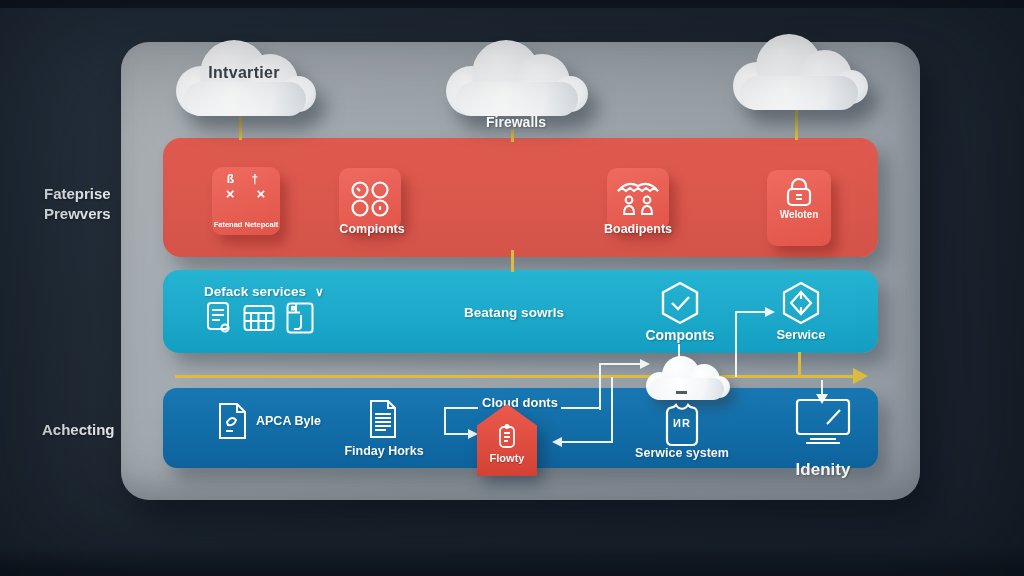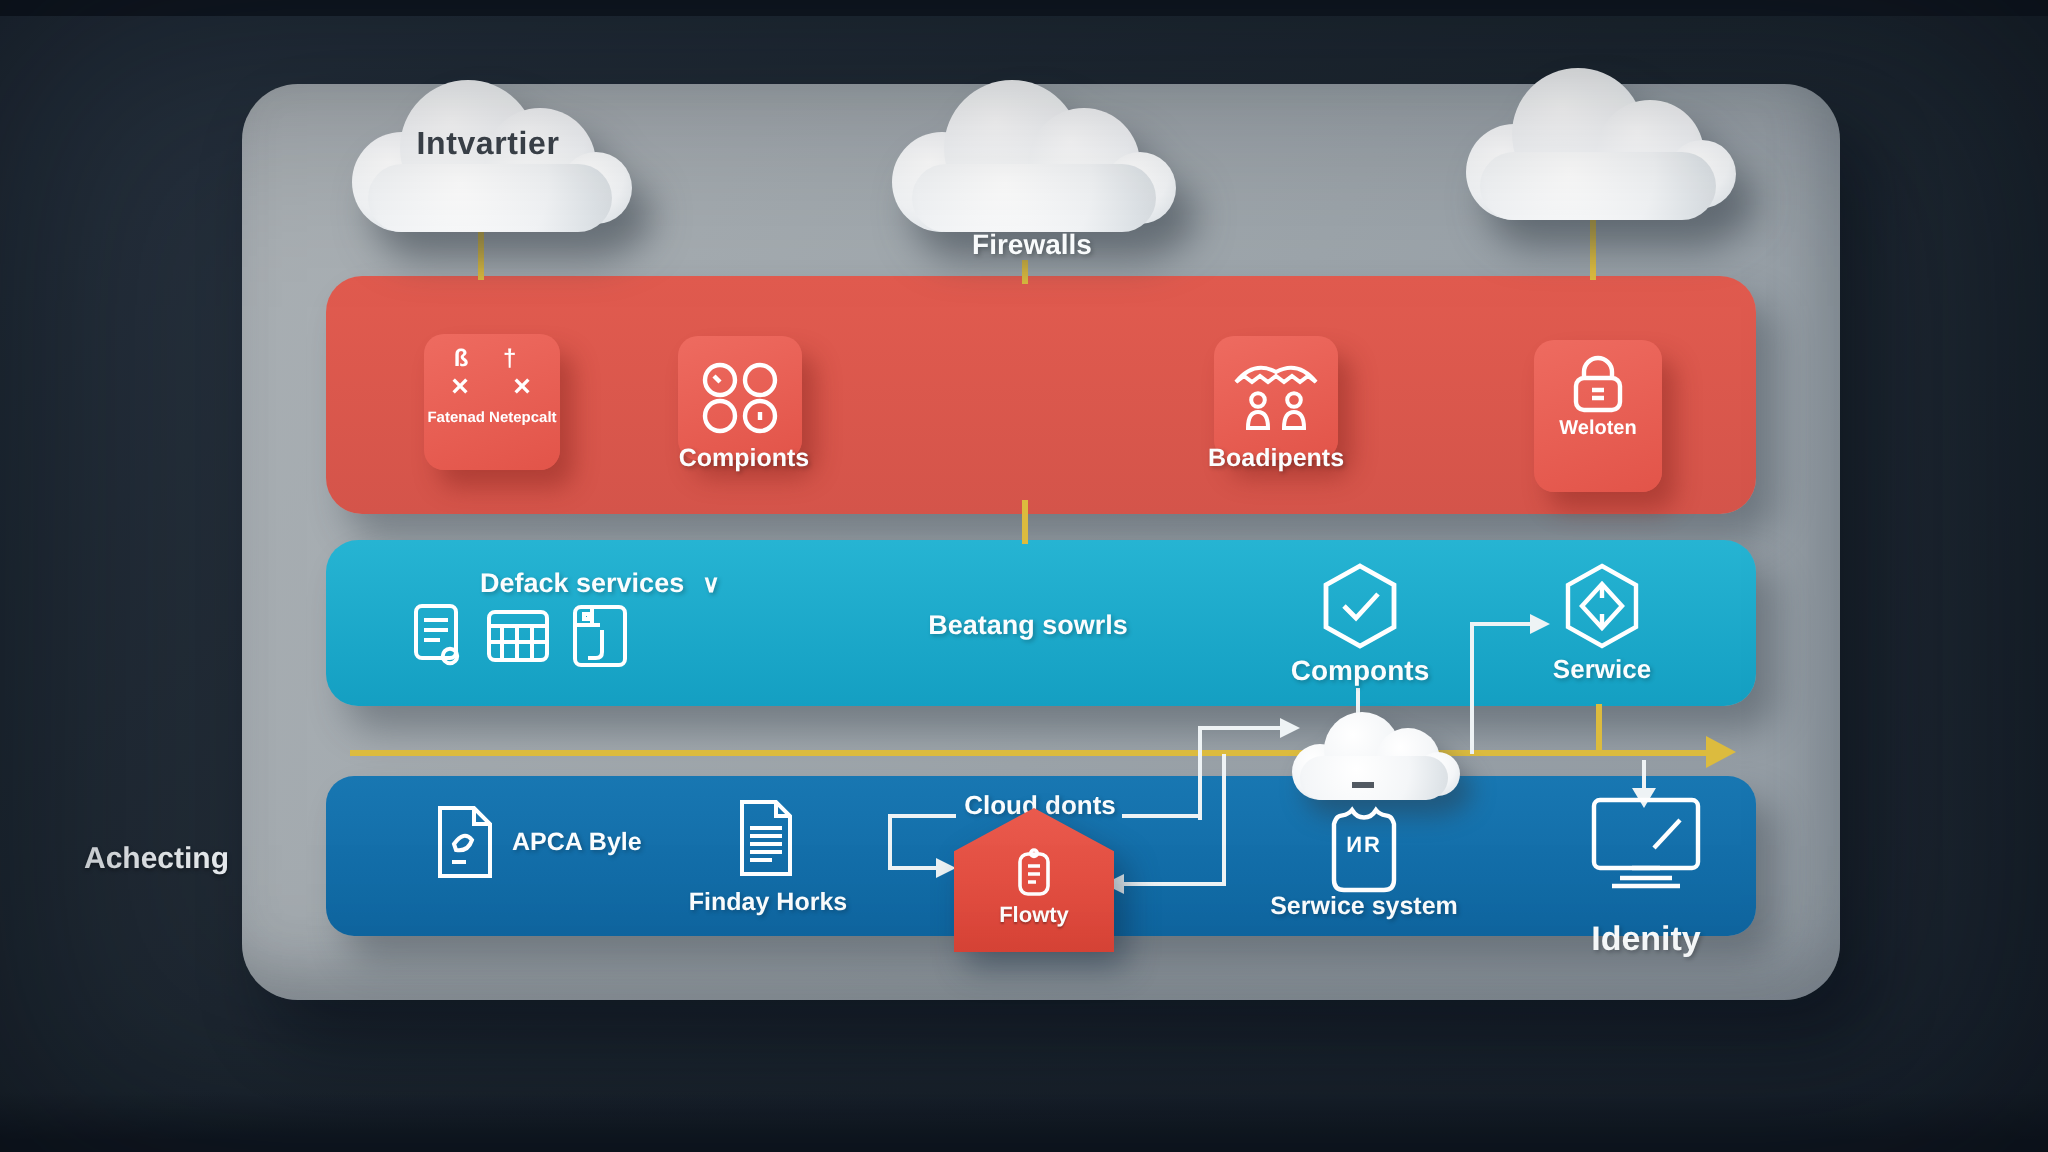--- a/index.html
+++ b/index.html
@@ -24,64 +24,65 @@
   .band.blue{top:388px;height:80px;border-radius:14px;
     background:linear-gradient(180deg,#1877b2 0%,#0f66a1 100%);
     box-shadow:10px 12px 18px rgba(45,55,65,.38);}
   .rail{position:absolute;color:#e9edf0;font-weight:bold;font-size:15px;line-height:1.35;
     text-shadow:0 1px 2px rgba(0,0,0,.4);}
   .tile{position:absolute;border-radius:10px;
     background:linear-gradient(160deg,#ee6b60 0%,#e25449 100%);
     box-shadow:7px 9px 12px rgba(130,35,28,.45);color:#fff;text-align:center;}
   .tile .grow1{font-size:12px;letter-spacing:7px;margin-top:5px;font-weight:bold;}
   .tile .grow2{font-size:15px;letter-spacing:9px;font-weight:bold;line-height:1;margin-left:8px;}
-  .tile .tcap{font-size:7.5px;font-weight:bold;line-height:1.2;margin-top:3px;}
+  .tile .tcap{font-size:7.5px;font-weight:bold;line-height:1.2;margin-top:19px;}
   .tile .tcap2{font-size:9px;font-weight:bold;line-height:1.25;margin-top:2px;}
   .tile .tcap3{font-size:10px;font-weight:bold;margin-top:1px;}
   .bandlabel{position:absolute;color:#fbfdfe;font-weight:bold;text-align:center;
     text-shadow:1px 1px 2px rgba(0,0,0,.25);}
   .ln{position:absolute;}
   .yl{background:#dcbb3e;}
   .wl{background:#eef3f5;}
   .arr{position:absolute;width:0;height:0;}
   .ar-r-y{border-top:8px solid transparent;border-bottom:8px solid transparent;border-left:15px solid #dcbb3e;}
   .ar-r-w{border-top:5px solid transparent;border-bottom:5px solid transparent;border-left:10px solid #eef3f5;}
   .ar-l-w{border-top:5px solid transparent;border-bottom:5px solid transparent;border-right:10px solid #eef3f5;}
   .ar-d-w{border-left:6px solid transparent;border-right:6px solid transparent;border-top:10px solid #eef3f5;}
   .cloud{position:absolute;filter:drop-shadow(10px 14px 9px rgba(45,55,66,.5));}
   .cloud.small{filter:drop-shadow(6px 8px 6px rgba(45,55,66,.45));}
   .puff{position:absolute;border-radius:50%;
     background:radial-gradient(circle at 38% 30%,#ffffff 0%,#f4f6f8 55%,#e1e6ea 85%,#d9dee2 100%);}
   .cloudlabel{position:absolute;color:#3d444b;font-weight:bold;font-size:16px;text-align:center;
     letter-spacing:.3px;}
-  .pentagon{position:absolute;left:477px;top:404px;width:80px;height:72px;
+  .pentagon{position:absolute;left:477px;top:404px;width:60px;height:72px;
     filter:drop-shadow(6px 8px 8px rgba(12,35,58,.4));}
   .pentagon .shape{width:100%;height:100%;
     clip-path:polygon(50% 0%,100% 30%,100% 100%,0% 100%,0% 30%);
     background:linear-gradient(180deg,#ea5a4d 0%,#dc4437 100%);
     display:flex;flex-direction:column;align-items:center;}
   .pentagon .pcap{color:#fff;font-size:11px;font-weight:bold;margin-top:2px;
     text-shadow:0 1px 1px rgba(0,0,0,.3);}
   .icn{display:block;}
   .jar-glyph{position:absolute;left:666px;top:417px;width:32px;text-align:center;
     color:#fff;font-weight:bold;font-size:11px;letter-spacing:1px;}
   .dd{display:flex;align-items:baseline;gap:9px;position:absolute;left:204px;top:284px;
     color:#fbfdfe;font-weight:bold;text-shadow:1px 1px 2px rgba(0,0,0,.25);}
-  .dd .lbl{font-size:13.5px;margin-left:36px;}
+  .dd .lbl{font-size:13.5px;}
   .dd .chev{font-size:12px;}
   .iconrow{position:absolute;left:206px;top:301px;display:flex;gap:11px;align-items:center;}
 </style>
 </head>
 <body>
 
 <div id="stage">
   <div class="edge-top"></div>
 
   <div class="panel"></div>
 
+  <div class="rail" style="left:44px;top:184px;width:76px;">Fateprise Prewvers</div>
   <div class="rail" style="left:42px;top:420px;width:92px;">Achecting</div>
 
   <div class="band red"></div>
   <div class="band cyan"></div>
   <div class="band blue"></div>
 
   <div class="ln yl" style="left:239px;top:104px;width:3px;height:36px;"></div>
   <div class="ln yl" style="left:511px;top:130px;width:3px;height:12px;"></div>
   <div class="ln yl" style="left:795px;top:102px;width:3px;height:38px;"></div>
   <div class="ln yl" style="left:511px;top:250px;width:3px;height:22px;"></div>

